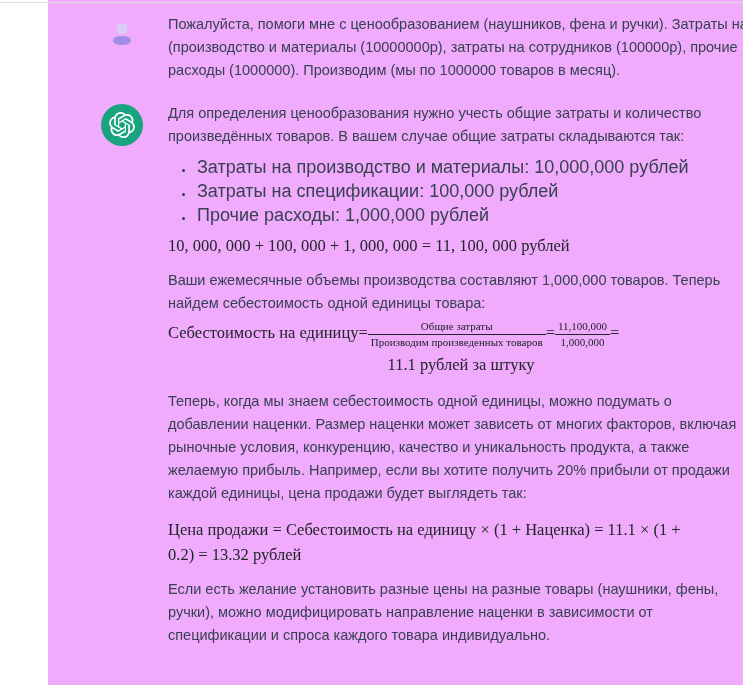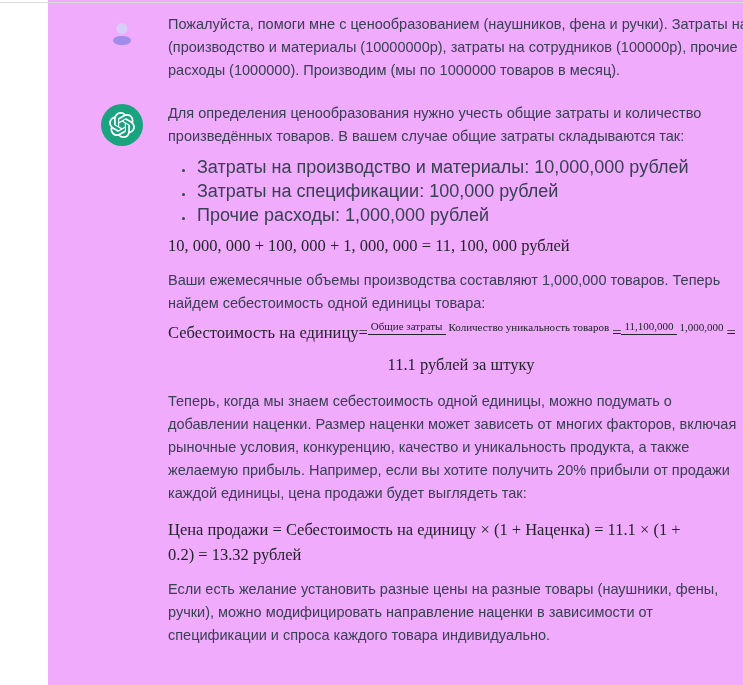--- a/index.html
+++ b/index.html
@@ -81,21 +81,21 @@
     margin: 0 0 11px 0;
   }
   .math.formula-row {
     display: flex; align-items: flex-start; flex-wrap: wrap;
     column-gap: 0;
     margin-bottom: 0;
     min-height: 32px;
   }
   .math.result-line { margin-bottom: 13px; text-align: center; }
   .frac {
-    display: inline-flex; flex-direction: row;
+    display: inline-flex; flex-direction: column;
     text-align: center;
     font-size: 11px; line-height: 13px;
     vertical-align: middle;
   }
   .frac .num { border-bottom: 1px solid #212529; padding: 0 3px 1px; }
   .frac .den { padding: 1px 3px 0; }
 </style>
 </head>
 <body>
 
@@ -138,21 +138,21 @@
       <div class="math">10, 000, 000 + 100, 000 + 1, 000, 000 = 11, 100, 000 рублей</div>
 
       <p class="body-text multiline tight">Ваши ежемесячные объемы производства составляют 1,000,000 товаров. Теперь
 найдем себестоимость одной единицы товара:</p>
 
       <div class="math formula-row">
         <span>Себестоимость на единицу</span>
         <span>=</span>
         <span class="frac">
           <span class="num">Общие затраты</span>
-          <span class="den">Количество уникальность товаров</span>
+          <span class="den">Производим произведенных товаров</span>
         </span>
         <span>=</span>
         <span class="frac">
           <span class="num">11,100,000</span>
           <span class="den">1,000,000</span>
         </span>
         <span>=</span>
       </div>
       <div class="math result-line">11.1 рублей за штуку</div>
 

